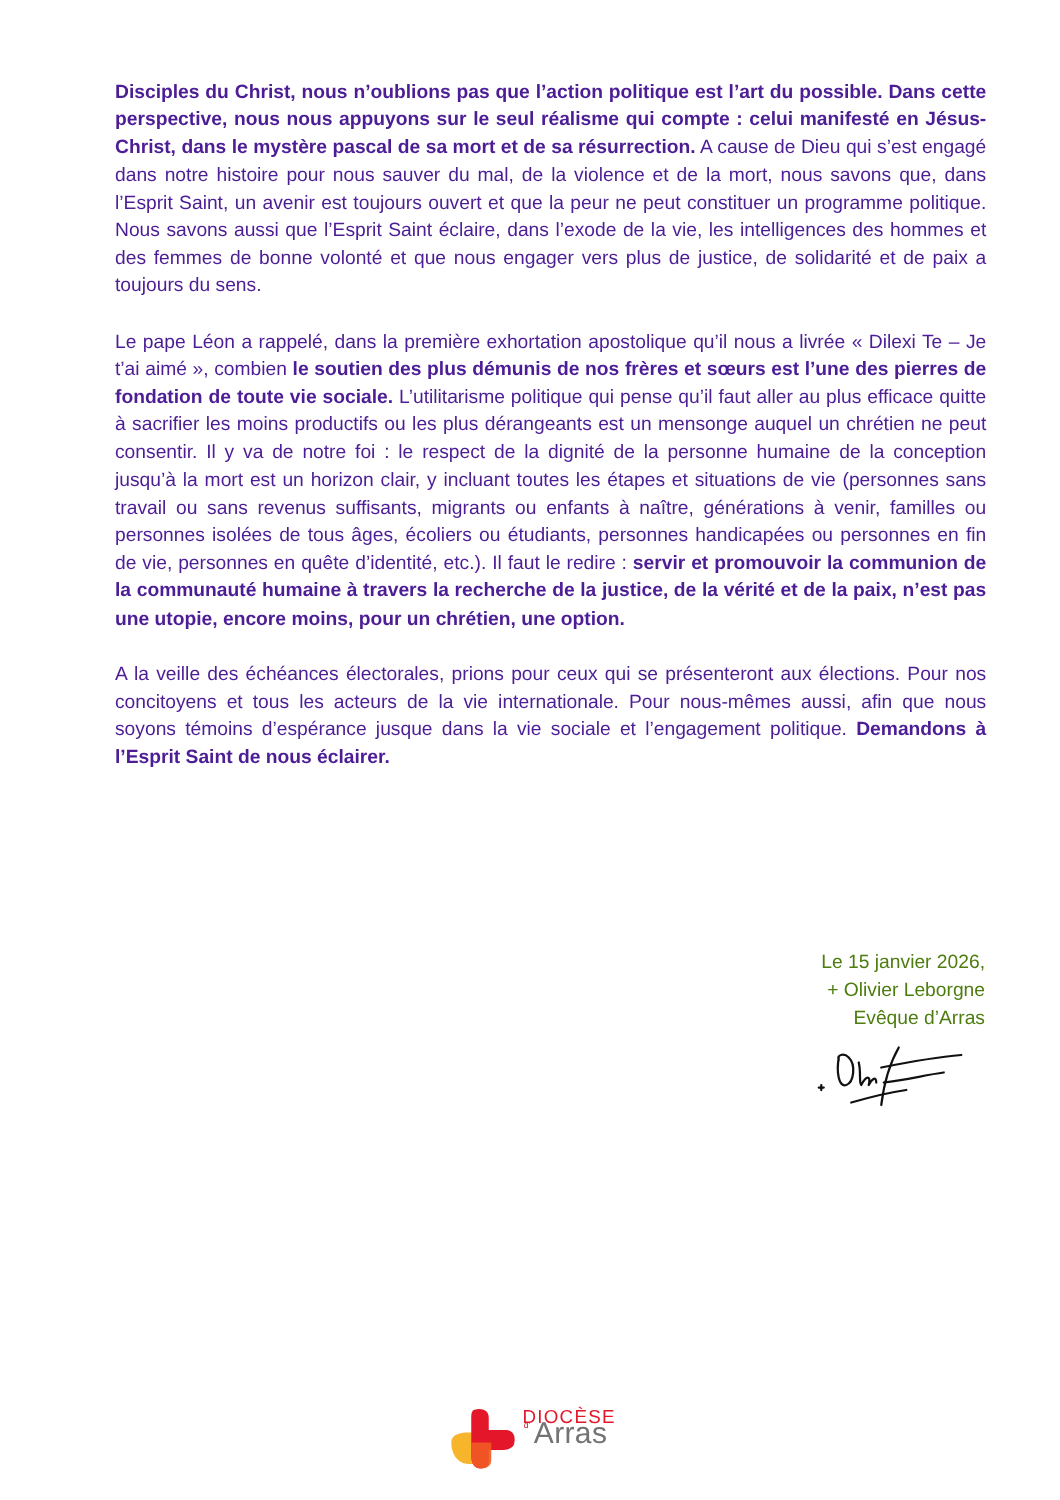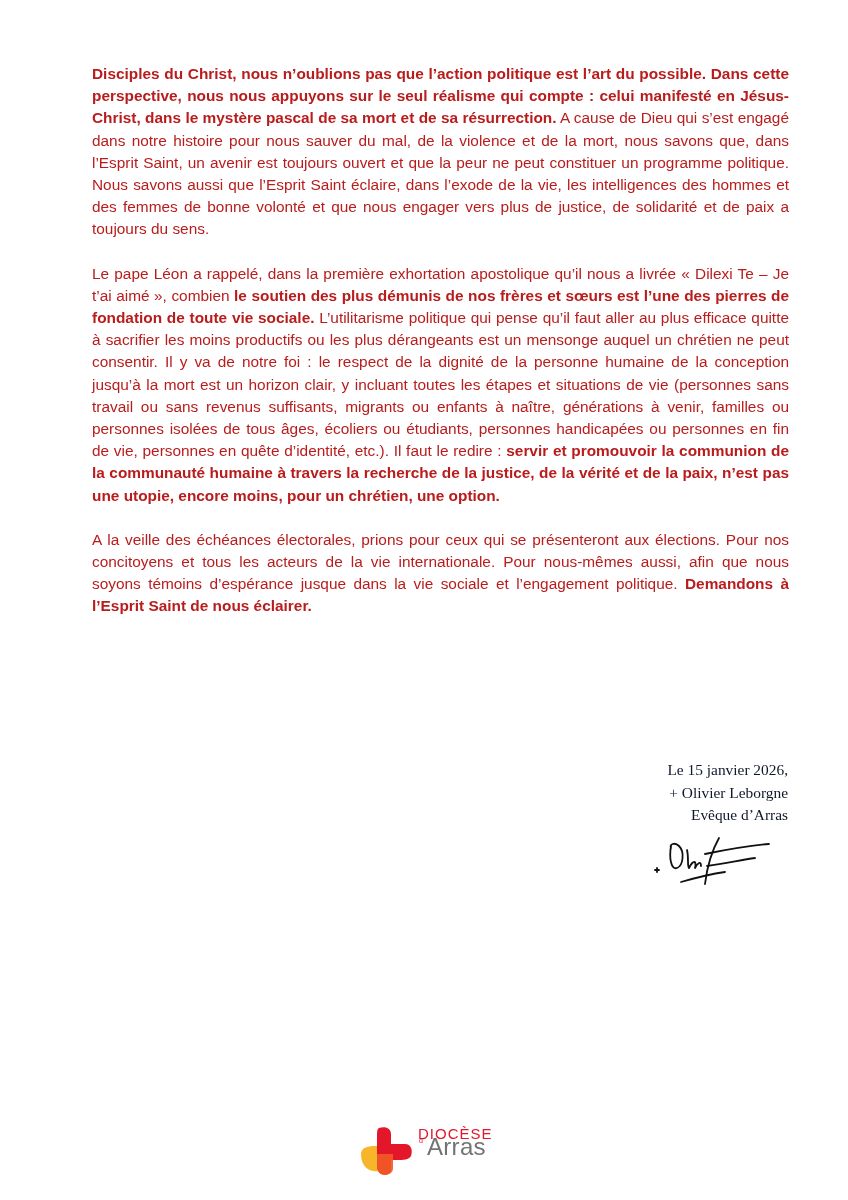--- a/index.html
+++ b/index.html
@@ -1,26 +1,26 @@
 <!DOCTYPE html>
 <html><head>
 <meta charset="utf-8">
 <style>
   html, body { margin: 0; padding: 0; background: #ffffff; }
   body { width: 848px; height: 1200px; position: relative; overflow: hidden; }
   .page {
     position: absolute; left: 92px; top: 63px; width: 697px;
     font-family: "Liberation Sans", sans-serif;
-    font-size: 15.4px; line-height: 22.2px; color: #b91c1c;
+    font-size: 15.4px; line-height: 22.2px; color: #4c1d95;
   }
   .para { margin: 0 0 22px 0; text-align: justify; text-align-last: left; }
   .para b { font-weight: bold; }
   .signature-block {
     position: absolute; right: 60px; top: 759px; text-align: right;
-    font-family: Liberation Serif, serif; font-size: 15.4px; line-height: 22.5px; color: #0f172a;
+    font-family: Liberation Sans, sans-serif; font-size: 15.4px; line-height: 22.5px; color: #4d7c0f;
   }
   .signature {
     position: absolute; left: 645px; top: 830px; width: 150px; height: 60px;
   }
   .logo {
     position: absolute; left: 357px; top: 1124px; width: 130px; height: 52px;
   }
   .logo .wordmark-small {
     position: absolute; left: 61px; top: 1px;
     font-family: "Liberation Sans", sans-serif; font-size: 15px; letter-spacing: 1px; color: #e3162a;

